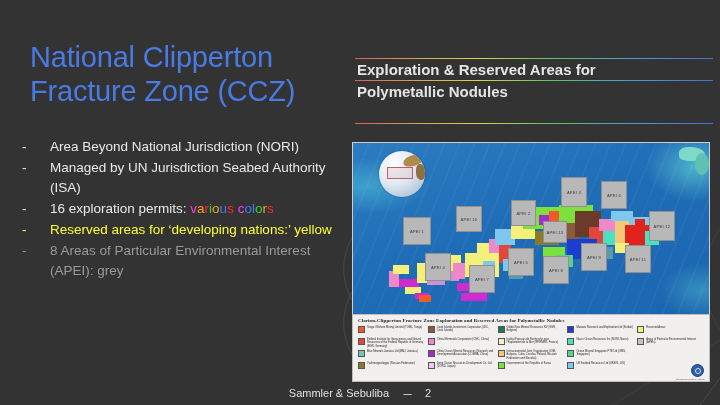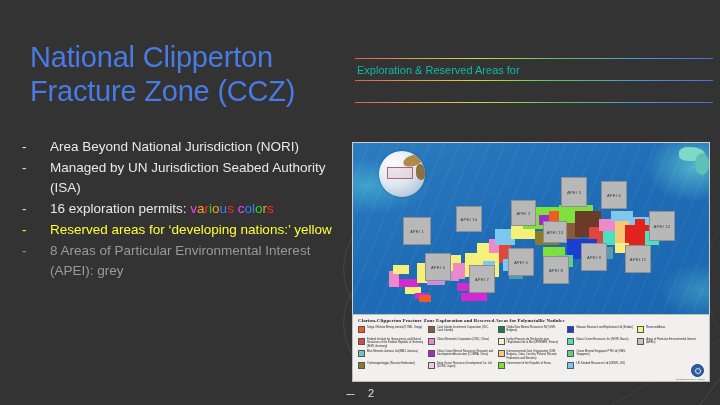--- a/index.html
+++ b/index.html
@@ -51,24 +51,25 @@
   
   .rheader {
     position:absolute;
     left:355px; top:58px; width:358px;
   }
   .rline {
     height:1px; width:100%;
     background:linear-gradient(to right,#e05a5a 0%,#d8a84a 18%,#d6d64a 34%,#5fc45f 55%,#4a9bd8 78%,#4a6fd8 100%);
   }
   .rtitle {
-    color:#14b8a6;
-    font-size:11px;
+    color:#e5e5e5;
+    font-size:15px;
     line-height:18px;
     padding:2px 0 1px 2px;
+    font-weight:bold;
   }
   .rline-gap { height:21px; }
 
   
   .map {
     position:absolute;
     left:352px; top:142px;
     width:358px; height:240px;
     background:#1f6fb8;
     border:1px solid #cfcfcf;
@@ -234,20 +235,21 @@
     <span class="dash">-</span>
     <span class="btext">8 Areas of Particular Environmental Interest (APEI): grey</span>
   </div>
 
 </div>
 
 <div class="rheader">
   <div class="rline"></div>
   <div class="rtitle">Exploration &amp; Reserved Areas for</div>
   <div class="rline"></div>
+  <div class="rtitle">Polymetallic Nodules</div>
   <div class="rline-gap"></div>
   <div class="rline"></div>
 </div>
 
 <div class="map">
   <div class="ocean"></div>
 
   <div class="blob" style="right:4px; top:4px; width:26px; height:14px; background:#7fd9c8; border-radius:40% 60% 50% 40%;"></div>
   <div class="blob" style="right:0px; top:10px; width:14px; height:22px; background:#5fc0b5; border-radius:50%;"></div>
 
@@ -433,15 +435,16 @@
       <span class="lg-tx">UK Seabed Resources Ltd (UKSRL, UK)</span>
       </div>
     <div class="lg-item"></div>
 
   </div>
   <div class="isa-seal"></div>
   <div class="isa-note">International Seabed Authority</div>
 </div>
 
 <div class="footer">
+  <span>Sammler  &amp; Sebuliba</span>
   <span class="dashes">---</span>
   <span>2</span>
 </div>
 
 </body></html>

